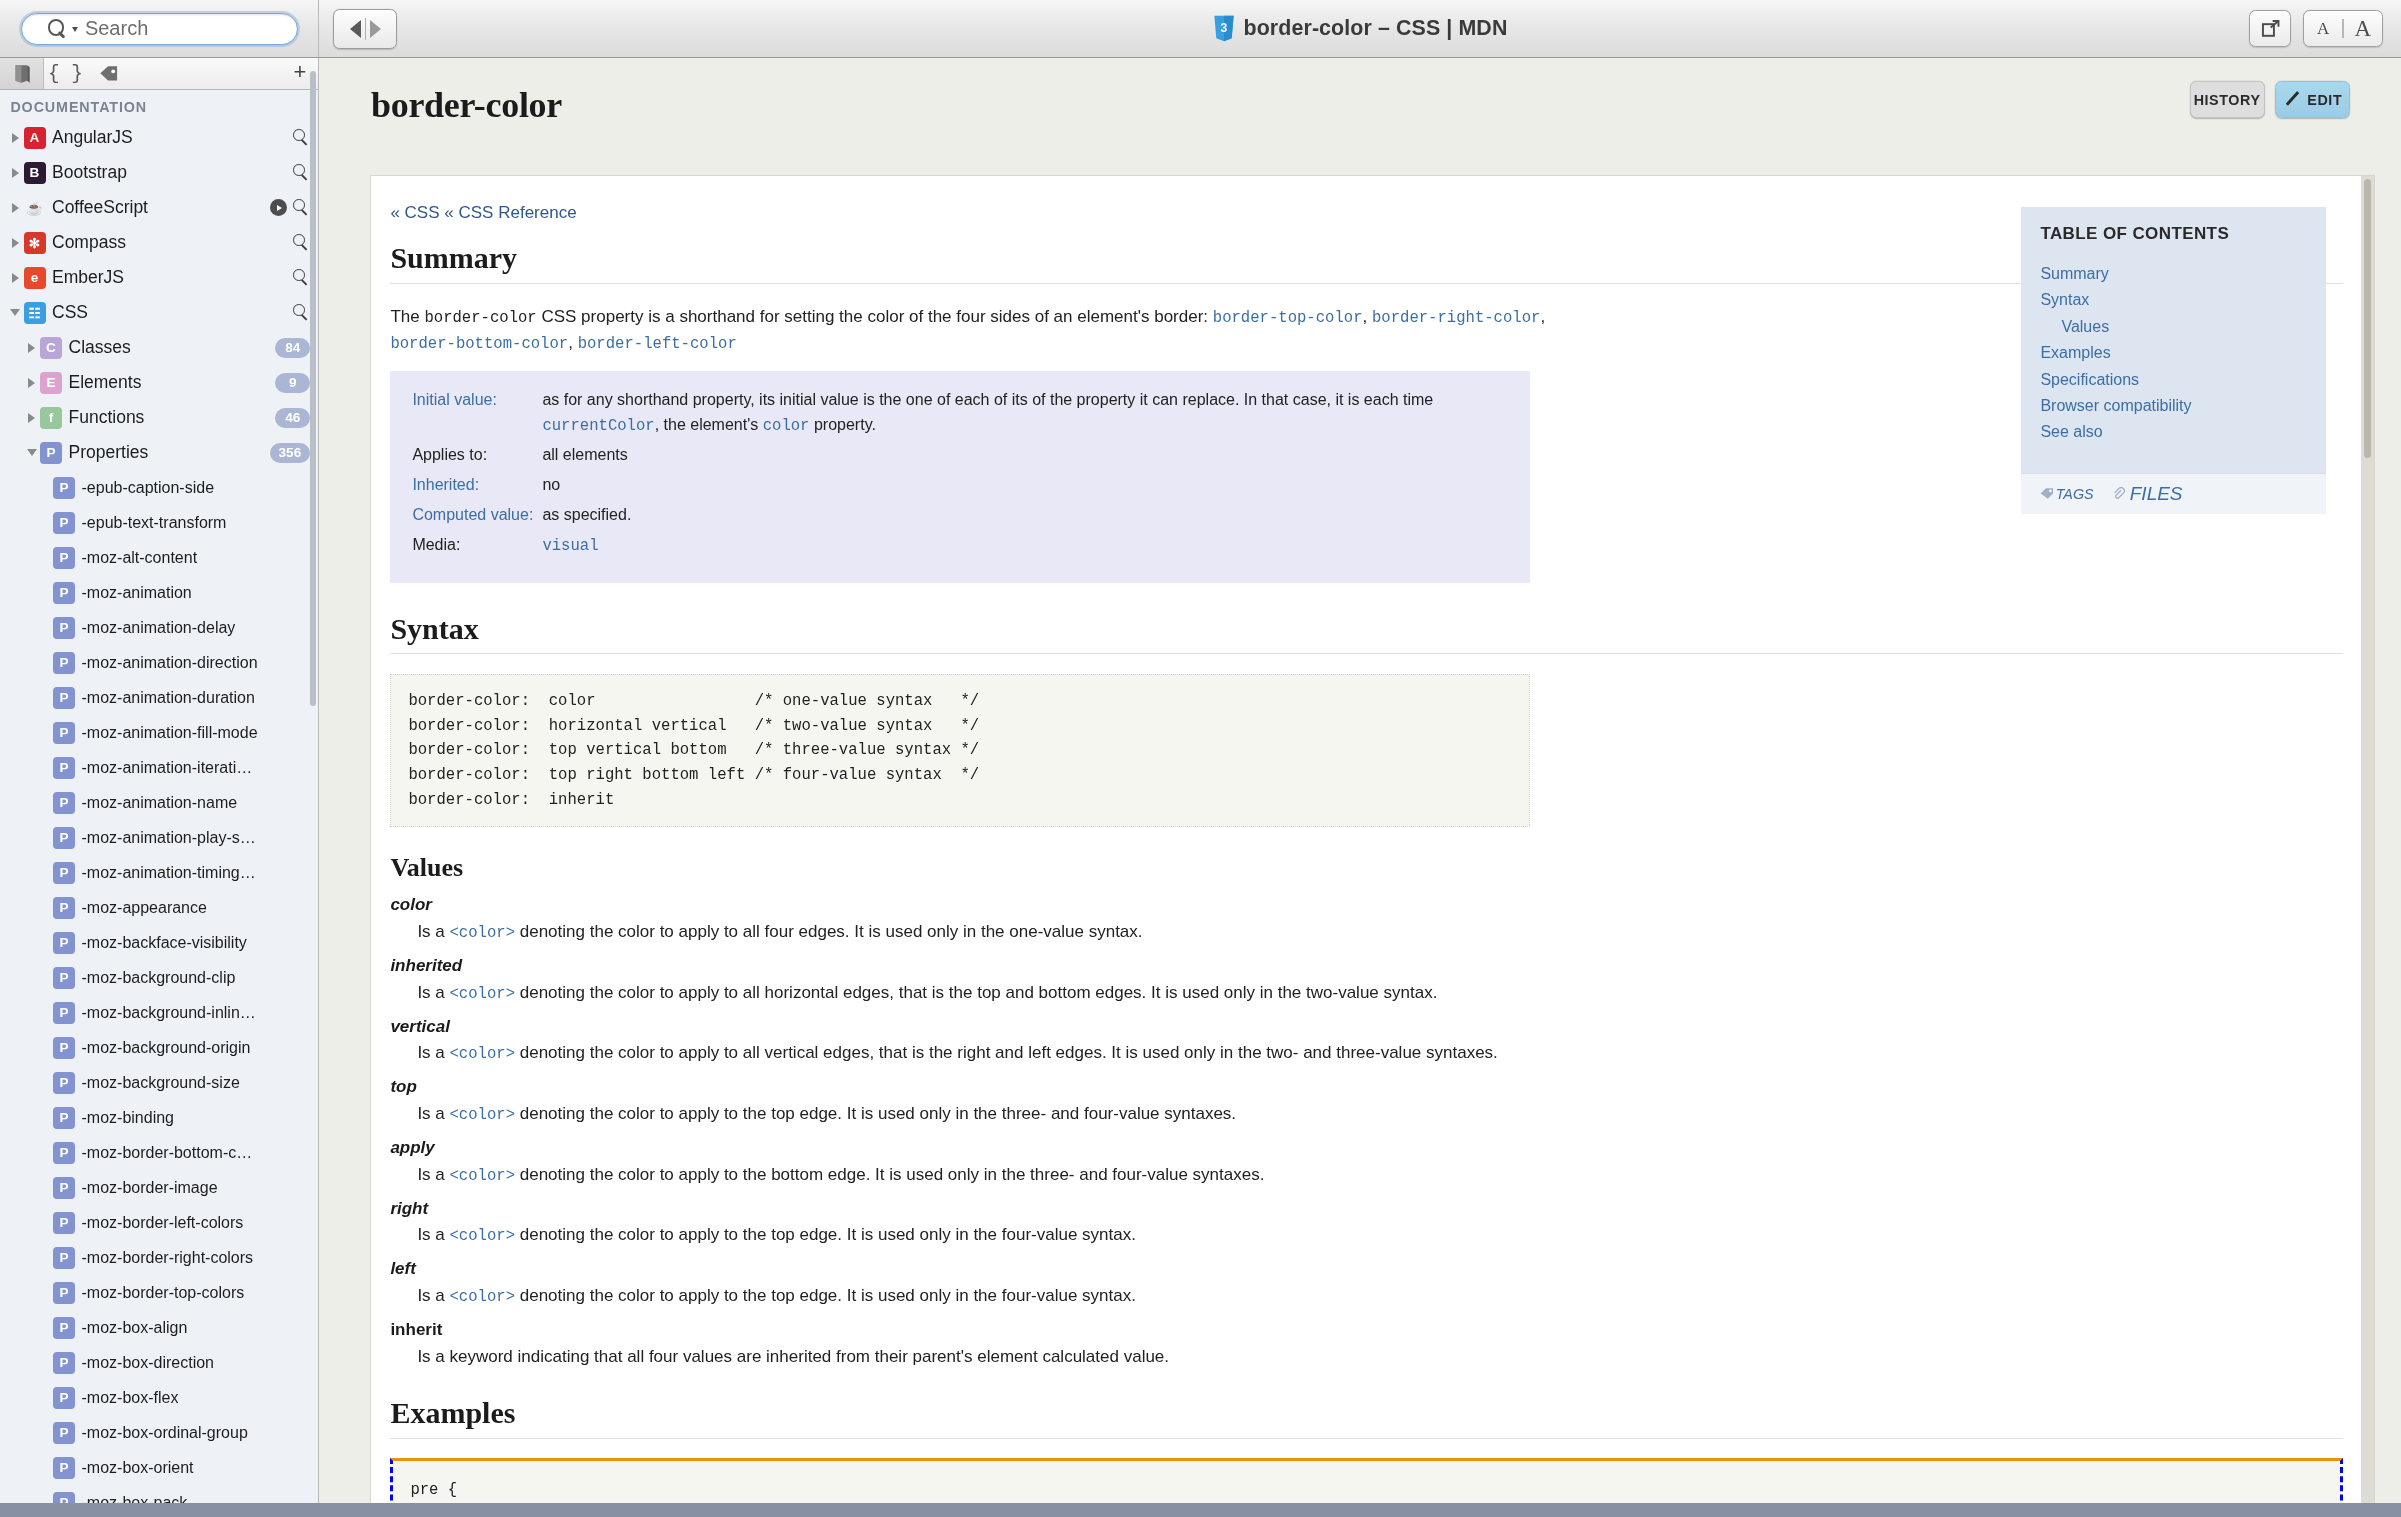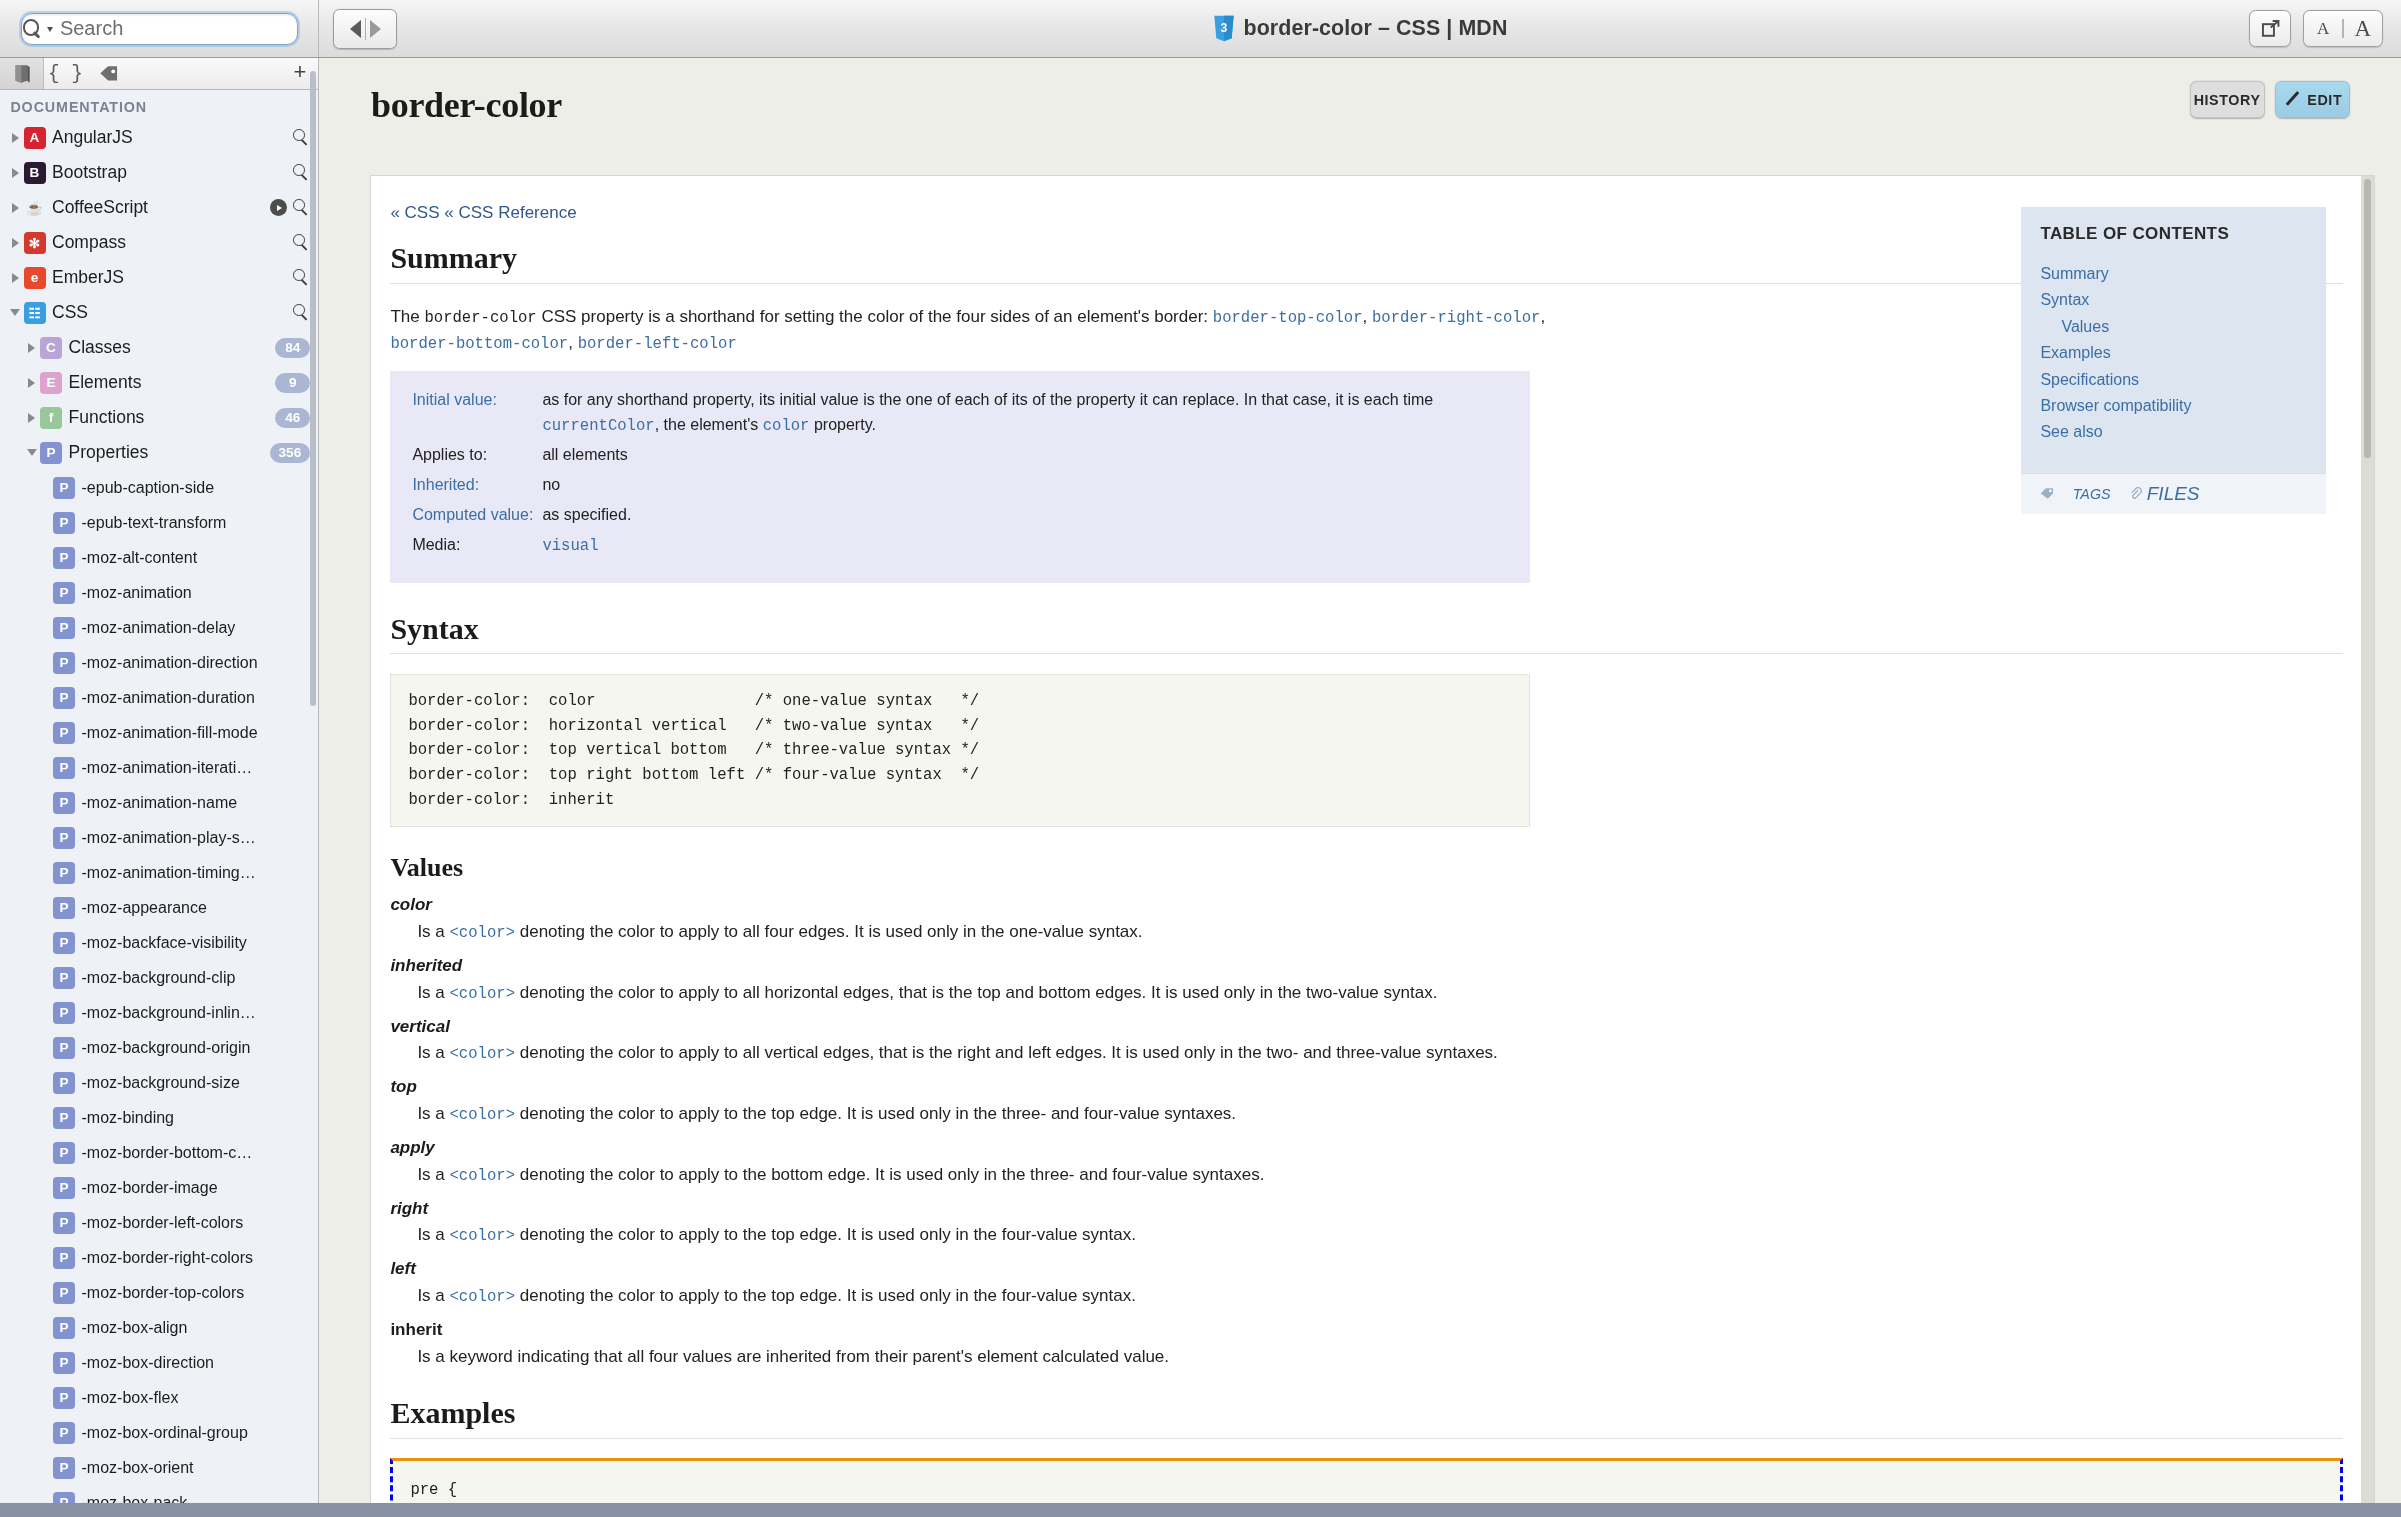--- a/index.html
+++ b/index.html
@@ -14,25 +14,25 @@
   .titlebar{
     height:57px;flex:0 0 57px;position:relative;
     background:linear-gradient(to bottom,#f6f6f6 0%,#e6e6e6 50%,#dcdcdc 100%);
     border-bottom:1.3px solid #9a9a9a;
     display:flex;align-items:center;
   }
   
   .search-wrap{width:319px;flex:0 0 319px;display:flex;align-items:center;justify-content:center;
      height:100%;border-right:1.3px solid #b9b9b9;box-sizing:border-box;}
   .search-field{
-    width:277px;height:32px;border-radius:11px;
+    width:277px;height:32px;border-radius:16px;
     background:#ffffff;
     border:1.3px solid #7ba7d7;
     box-shadow:0 0 0 1.9px rgba(125,168,218,.45), inset 0 1.3px 1.9px rgba(0,0,0,.10);
-    display:flex;align-items:center;padding:0 0;box-sizing:border-box;
+    display:flex;align-items:center;padding:0 25px;box-sizing:border-box;
   }
   .search-icon{width:22px;height:22px;flex:0 0 22px;position:relative;margin-right:3.9px;}
   .search-icon i{position:absolute;width:12.3px;height:12.3px;border:2.6px solid #575757;border-radius:50%;left:1.3px;top:1.9px;}
   .search-icon u{position:absolute;width:2.6px;height:7.8px;background:#575757;left:13px;top:13px;transform:rotate(-45deg);border-radius:1.3px;}
   .search-caret{width:0;height:0;border-left:3.9px solid transparent;border-right:3.9px solid transparent;
     border-top:5.2px solid #4f4f4f;margin-right:6.5px;margin-top:2.6px;}
   .search-placeholder{font-size:20px;color:#6d6d6d;font-family:"Liberation Sans",sans-serif;}
 
   .nav-zone{width:285px;flex:0 0 285px;display:flex;align-items:center;padding-left:14.3px;box-sizing:border-box;}
   .navbtn{
@@ -510,21 +510,21 @@
                   <div style="font-size:16px;color:#3b6ea5;line-height:1.0;margin:0 0 10.4px 0;padding-left:0px;">Summary</div>
                   <div style="font-size:16px;color:#3b6ea5;line-height:1.0;margin:0 0 10.4px 0;padding-left:0px;">Syntax</div>
                   <div style="font-size:16px;color:#3b6ea5;line-height:1.0;margin:0 0 10.4px 0;padding-left:21px;">Values</div>
                   <div style="font-size:16px;color:#3b6ea5;line-height:1.0;margin:0 0 10.4px 0;padding-left:0px;">Examples</div>
                   <div style="font-size:16px;color:#3b6ea5;line-height:1.0;margin:0 0 10.4px 0;padding-left:0px;">Specifications</div>
                   <div style="font-size:16px;color:#3b6ea5;line-height:1.0;margin:0 0 10.4px 0;padding-left:0px;">Browser compatibility</div>
                   <div style="font-size:16px;color:#3b6ea5;line-height:1.0;margin:0 0 10.4px 0;padding-left:0px;">See also</div>
                 </div>
             </div>
             <div style="background:#f0f4f9;padding:9px 19.4px;display:flex;align-items:center;gap:18px;border-top:0.6px solid #d7deea;">
-              <span style="display:flex;align-items:center;gap:18px;">
+              <span style="display:flex;align-items:center;gap:1px;">
                 <svg width="14.3" height="13" viewBox="0 0 22 20">
                     <path d="M1 10 l8 -8 h11 v8 l-8 8 Z" fill="#9fb0c6"></path>
                     <circle cx="16" cy="6" r="2" fill="#ffffff"></circle>
                   </svg>
                 <span style="font-size:14.3px;font-style:italic;color:#3b6ea5;">TAGS</span>
               </span>
               <span style="display:flex;align-items:center;gap:5.2px;">
                 <svg width="13" height="13" viewBox="0 0 20 20">
                     <path d="M14 5 L6 13 a3 3 0 0 0 4 4 l8 -8 a5 5 0 0 0 -7 -7 L4 9" fill="none" stroke="#9fb0c6" stroke-width="2"></path>
                   </svg>

